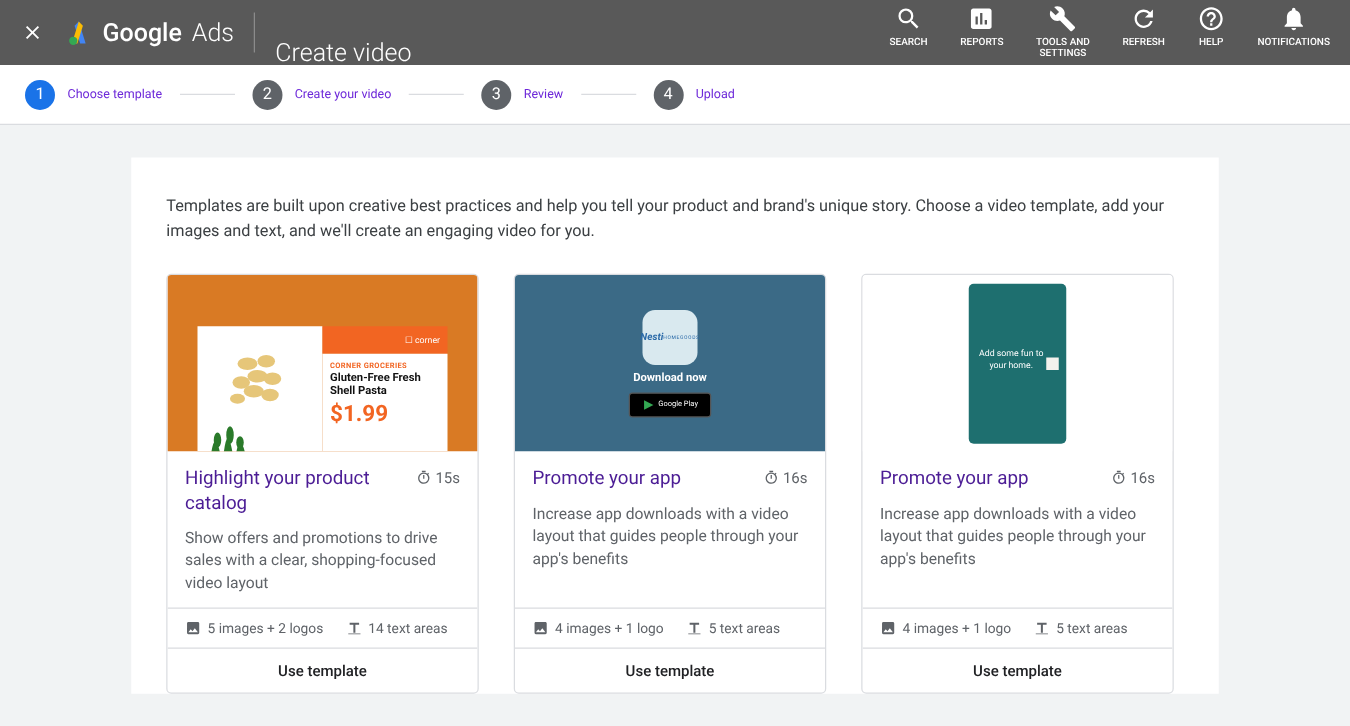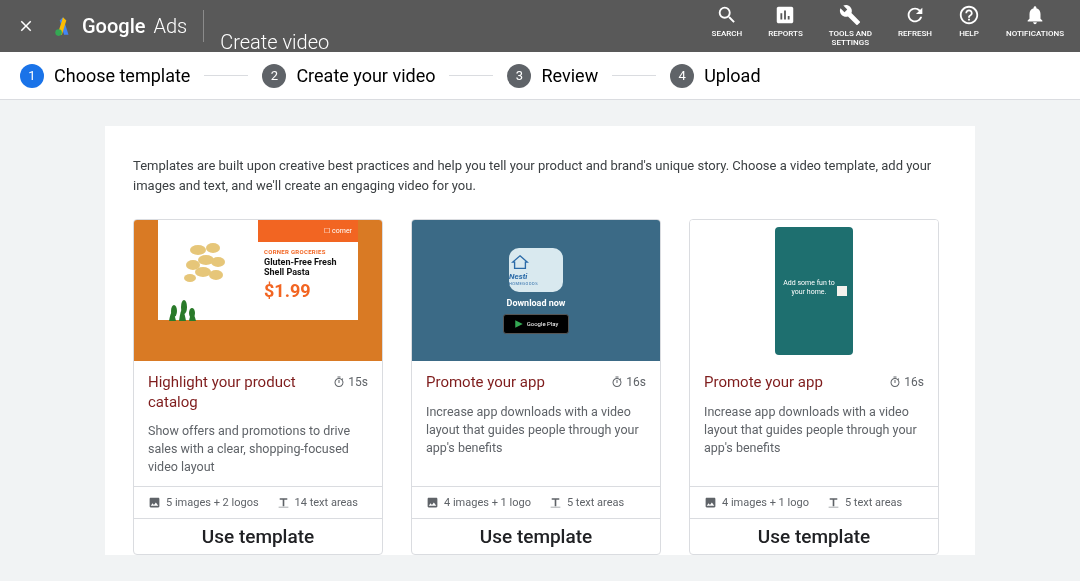--- a/index.html
+++ b/index.html
@@ -18,55 +18,55 @@
 .header-tools { display: flex; gap: 26px; align-items: flex-start; }
 .tool { display: flex; flex-direction: column; align-items: center; gap: 4px; cursor: pointer; color: #fff; }
 .tool-icon { width: 22px; height: 22px; }
 .tool-label { font-size: 8px; font-weight: 500; text-align: center; line-height: 1.1; white-space: pre-line; }
 
 
 .stepper { background: #fff; height: 48px; display: flex; align-items: center; padding: 0 20px; border-bottom: 1px solid #dadce0; gap: 0; }
 .step { display: flex; align-items: center; gap: 10px; }
 .step-circle { width: 24px; height: 24px; border-radius: 50%; background: #5f6368; color: #fff; display: flex; align-items: center; justify-content: center; font-size: 13px; }
 .step.active .step-circle { background: #1a73e8; }
-.step-label { font-size: 18px; color: #000000; }
+.step-label { font-size: 10px; color: #6d28d9; }
 .step-line { width: 44px; height: 1px; background: #dadce0; margin: 0 14px; }
 
 
 .main { padding: 26px 0 0 0; display: flex; justify-content: center; }
 .content-card { background: #fff; width: 870px; padding: 30px 36px 0 28px; }
 .intro { font-size: 13px; color: #3c4043; line-height: 1.5; margin-bottom: 24px; }
 
 
 .templates { display: flex; gap: 28px; }
 .tpl { width: 250px; border: 1px solid #dadce0; border-radius: 4px; overflow: hidden; display: flex; flex-direction: column; }
 .thumb { height: 141px; position: relative; overflow: hidden; }
 .tpl-body { padding: 12px 14px 10px; flex: 1; }
 .tpl-head { display: flex; justify-content: space-between; align-items: flex-start; gap: 6px; }
-.tpl-title { font-size: 15px; color: #7f1d1d; line-height: 1.3; max-width: 155px; }
+.tpl-title { font-size: 15px; color: #4c1d95; line-height: 1.3; max-width: 155px; }
 .tpl-dur { display: flex; align-items: center; gap: 3px; font-size: 12px; color: #5f6368; white-space: nowrap; margin-top: 2px; }
 .tpl-desc { font-size: 12.5px; color: #5f6368; line-height: 1.45; margin-top: 10px; }
 .tpl-meta { border-top: 1px solid #dadce0; padding: 9px 14px; display: flex; gap: 18px; font-size: 11px; color: #5f6368; }
 .meta-item { display: flex; align-items: center; gap: 5px; }
-.use-btn { border-top: 1px solid #dadce0; height: 36px; display: flex; align-items: center; justify-content: center; font-size: 19px; font-weight: 500; color: #202124; cursor: pointer; }
-
-
-.t1 { background: #d97a24; display: flex; align-items: flex-start; justify-content: center; gap: 0; }
+.use-btn { border-top: 1px solid #dadce0; height: 36px; display: flex; align-items: center; justify-content: center; font-size: 12px; font-weight: 500; color: #202124; cursor: pointer; }
+
+
+.t1 { background: #d97a24; display: flex; align-items: flex-end; justify-content: center; gap: 0; }
 .t1-left { width: 100px; height: 100px; background: #fff; position: relative; }
 .t1-right { width: 100px; height: 100px; position: relative; }
 .t1-r-top { height: 22px; background: #f26522; color: #fff; font-size: 7px; display: flex; align-items: center; padding: 0 6px; justify-content: flex-end; }
 .t1-r-body { background: #fff; height: 78px; padding: 6px; }
 .t1-small { font-size: 6px; color: #f26522; font-weight: 700; letter-spacing: 0.3px; }
 .t1-name { font-size: 9px; font-weight: 700; color: #111; margin-top: 2px; line-height: 1.15; }
 .t1-price { font-size: 18px; font-weight: 700; color: #f26522; margin-top: 2px; }
 .t1-herb { position: absolute; bottom: -3px; left: 6px; width: 40px; height: 30px; }
 
 
 .t2 { background: #3b6a86; display: flex; flex-direction: column; align-items: center; justify-content: center; gap: 6px; }
-.t2-icon { width: 54px; height: 44px; background: #d9e9ef; border-radius: 10px; display: flex; flex-direction: column; justify-content: center; }
+.t2-icon { width: 44px; height: 44px; background: #d9e9ef; border-radius: 10px; display: flex; flex-direction: row; align-items: center; justify-content: center; }
 .t2-dl { font-size: 9px; color: #fff; font-weight: 700; }
 .t2-badge { width: 66px; height: 20px; background: #000; border-radius: 3px; display: flex; align-items: center; justify-content: center; border: 1px solid #555; }
 .t2-badge-txt { font-size: 6px; color: #fff; }
 
 
 .t3 { background: #fff; display: flex; align-items: center; justify-content: center; }
 .t3-phone { width: 78px; height: 128px; background: #1e6f6f; border-radius: 4px; display: flex; flex-direction: row; align-items: center; padding: 8px 6px; }
 .t3-head { color: #fff; font-size: 7px; text-align: center; line-height: 1.2; margin-bottom: 6px; }
 .t3-grid { background: #f4f2ed; width: 60px; flex: 1; display: grid; grid-template-columns: repeat(3, 1fr); grid-template-rows: repeat(3, 1fr); gap: 2px; padding: 3px; }
 .t3-cell { border-radius: 50%; }

